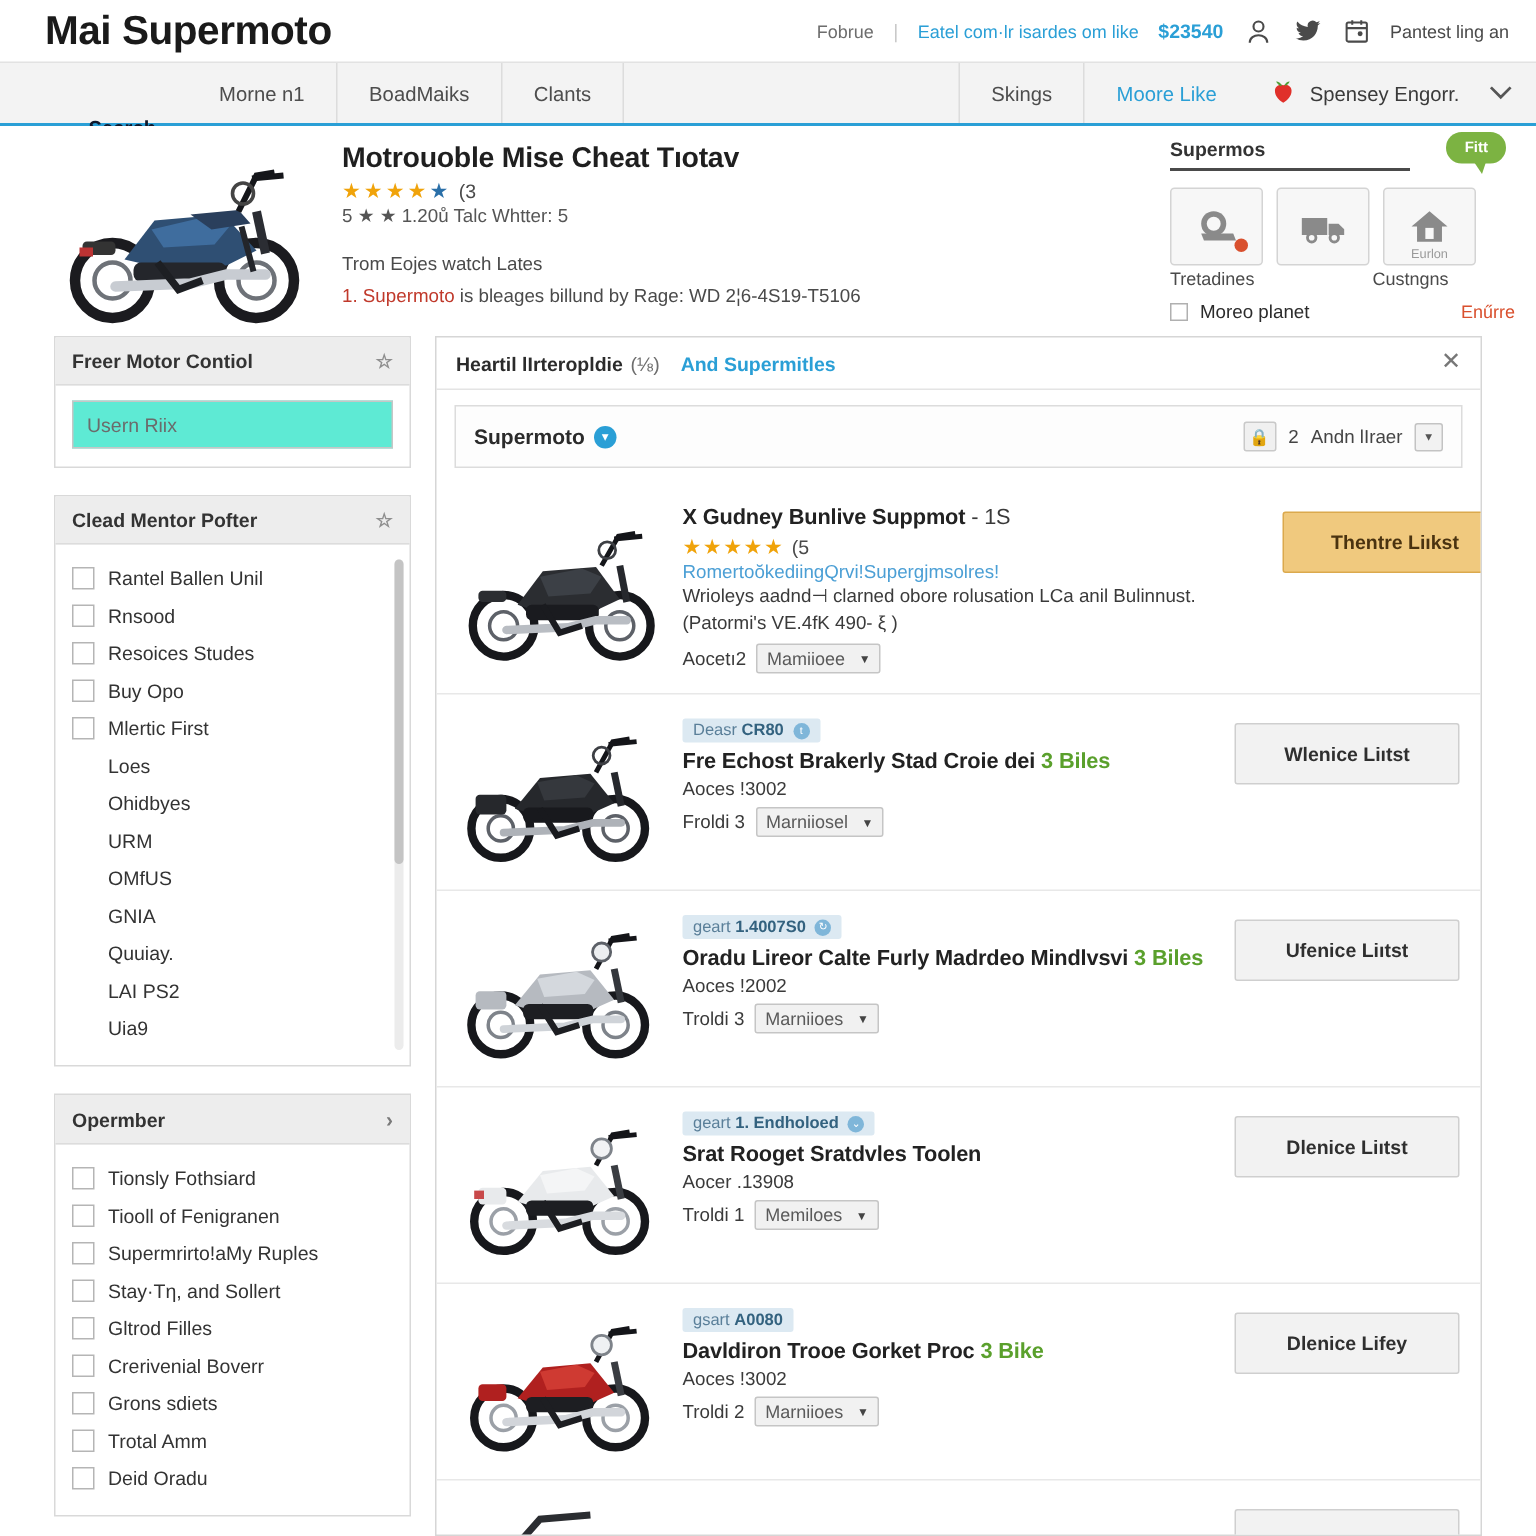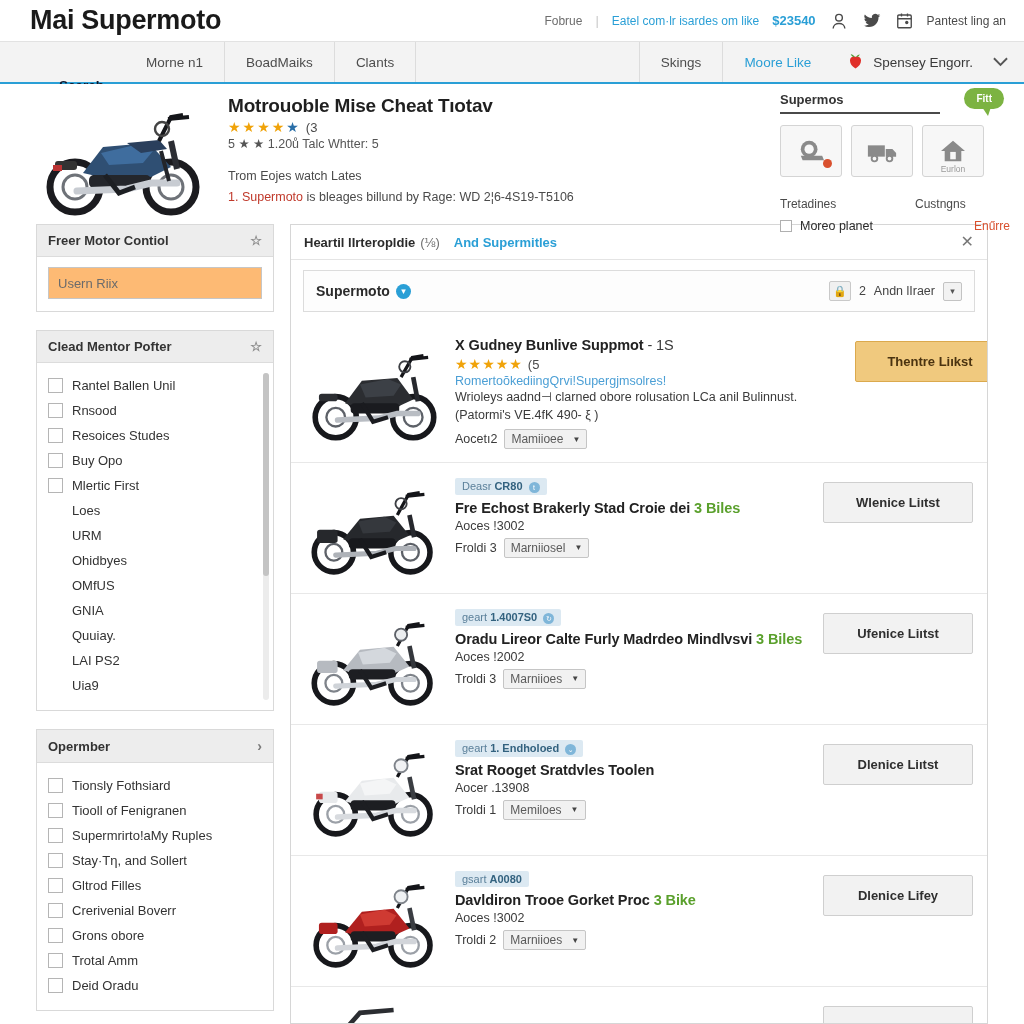--- a/index.html
+++ b/index.html
@@ -145,21 +145,21 @@
   }
   .tile .reddot {
     position: absolute; right: 9px; bottom: 8px;
     width: 9px; height: 9px; border-radius: 50%;
     background: #d9502e;
   }
   .tile .tile-sub {
     position: absolute; bottom: 2px; left: 0; right: 0;
     font-size: 8.5px; color: #9a9a9a; text-align: center;
   }
-  .hr-labels { display: flex; margin-top: 20px; font-size: 12px; color: #4a4a4a; }
+  .hr-labels { display: flex; margin-top: 2px; font-size: 12px; color: #4a4a4a; }
   .hr-lab1 { width: 135px; }
   .hr-row2 { display: flex; align-items: center; margin-top: 8px; font-size: 12.5px; }
   .hr-cb {
     width: 12px; height: 12px; border: 1px solid #b0b0b0;
     background: #fff; margin-right: 8px; flex: 0 0 12px;
   }
   .hr-enq { margin-left: auto; color: #d9502e; font-size: 12px; }
 
   
   .layout {
@@ -180,21 +180,21 @@
     background: #ededed;
     border-bottom: 1px solid #dcdcdc;
     padding: 8px 11px;
     display: flex; align-items: center;
     font-size: 13px; font-weight: bold; color: #333;
   }
   .panel-head .ph-icon { margin-left: auto; color: #8e8e8e; font-size: 13px; }
   .panel-body { padding: 10px 11px 12px 11px; position: relative; }
   .searchbox {
     width: 100%; height: 32px;
-    border: 1px solid #c6c6c6; background: #fdba74;
+    border: 1px solid #c6c6c6; background: #5eead4;
     padding: 0 9px;
     font-size: 13px; color: #6b6b6b;
     font-family: "Liberation Sans", sans-serif;
     outline: none;
   }
   .opt-row {
     display: flex; align-items: center;
     padding: 5px 0 5px 0;
     font-size: 13px; color: #333;
   }
@@ -484,22 +484,22 @@
         </div>
         <div class="opt-row">
           <span class="opt-cb"></span>
           <span>Buy Opo</span>
         </div>
         <div class="opt-row">
           <span class="opt-cb"></span>
           <span>Mlertic First</span>
         </div>
         <div class="opt-row noindent">Loes</div>
+        <div class="opt-row noindent">Ohidbyes</div>
         <div class="opt-row noindent">URM</div>
-        <div class="opt-row noindent">Ohidbyes</div>
         <div class="opt-row noindent">OMfUS</div>
         <div class="opt-row noindent">GNIA</div>
         <div class="opt-row noindent">Quuiay.</div>
         <div class="opt-row noindent">LAI PS2</div>
         <div class="opt-row noindent">Uia9</div>
         <div class="scrollbar">
           <div class="thumb"></div>
         </div>
       </div>
     </div>
@@ -529,21 +529,21 @@
         <div class="opt-row">
           <span class="opt-cb"></span>
           <span>Gltrod Filles</span>
         </div>
         <div class="opt-row">
           <span class="opt-cb"></span>
           <span>Crerivenial Boverr</span>
         </div>
         <div class="opt-row">
           <span class="opt-cb"></span>
-          <span>Grons obore</span>
+          <span>Grons sdiets</span>
         </div>
         <div class="opt-row">
           <span class="opt-cb"></span>
           <span>Trotal Amm</span>
         </div>
         <div class="opt-row">
           <span class="opt-cb"></span>
           <span>Deid Oradu</span>
         </div>
       </div>

